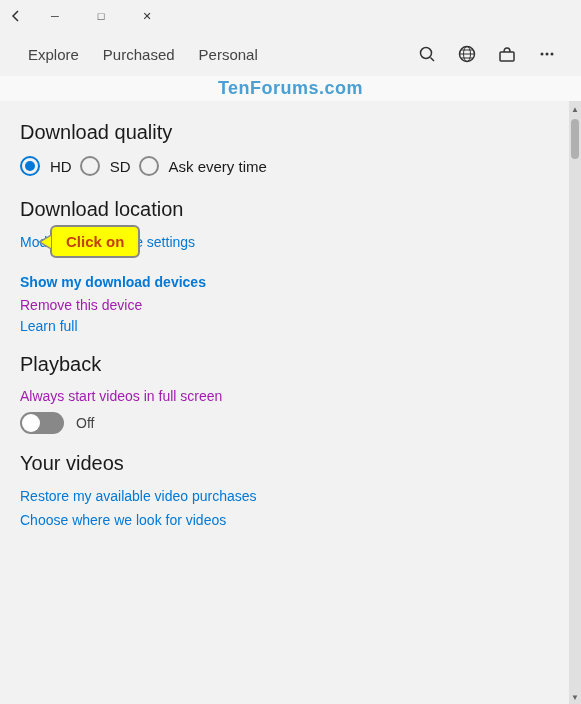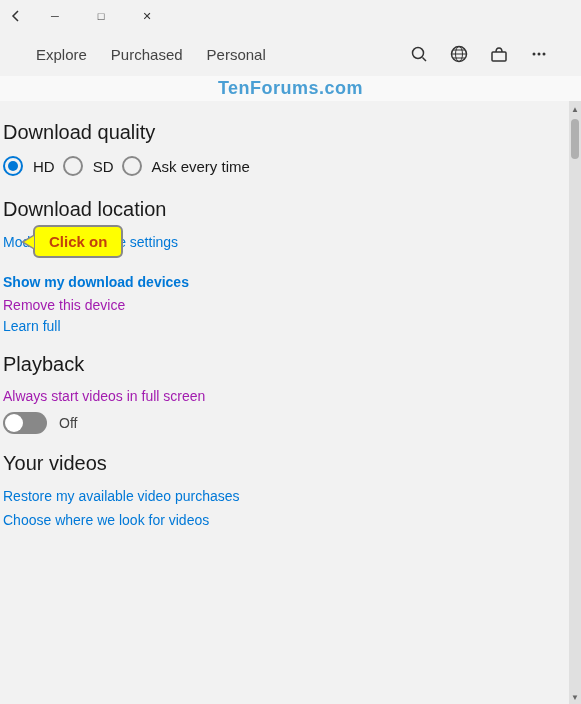--- a/index.html
+++ b/index.html
@@ -50,21 +50,21 @@
       background: transparent;
       border: none;
     }
 
     
     .nav-bar {
       display: flex;
       align-items: center;
       height: 44px;
       background: #f2f2f2;
-      padding: 0 24px;
+      padding: 0 16px;
       border-bottom: none;
     }
     .nav-item {
       font-size: 15px;
       color: #444;
       padding: 0 12px;
       height: 44px;
       display: flex;
       align-items: center;
       cursor: pointer;
@@ -98,21 +98,21 @@
     }
 
     
     .content-wrapper {
       display: flex;
       height: calc(704px - 32px - 44px - 24px);
       overflow: hidden;
     }
     .content {
       flex: 1;
-      padding: 16px 16px 16px 3px;
+      padding: 16px 16px 16px 20px;
       overflow-y: auto;
       background: #f2f2f2;
     }
     .scrollbar {
       width: 12px;
       background: #e0e0e0;
       display: flex;
       flex-direction: column;
       align-items: center;
     }

